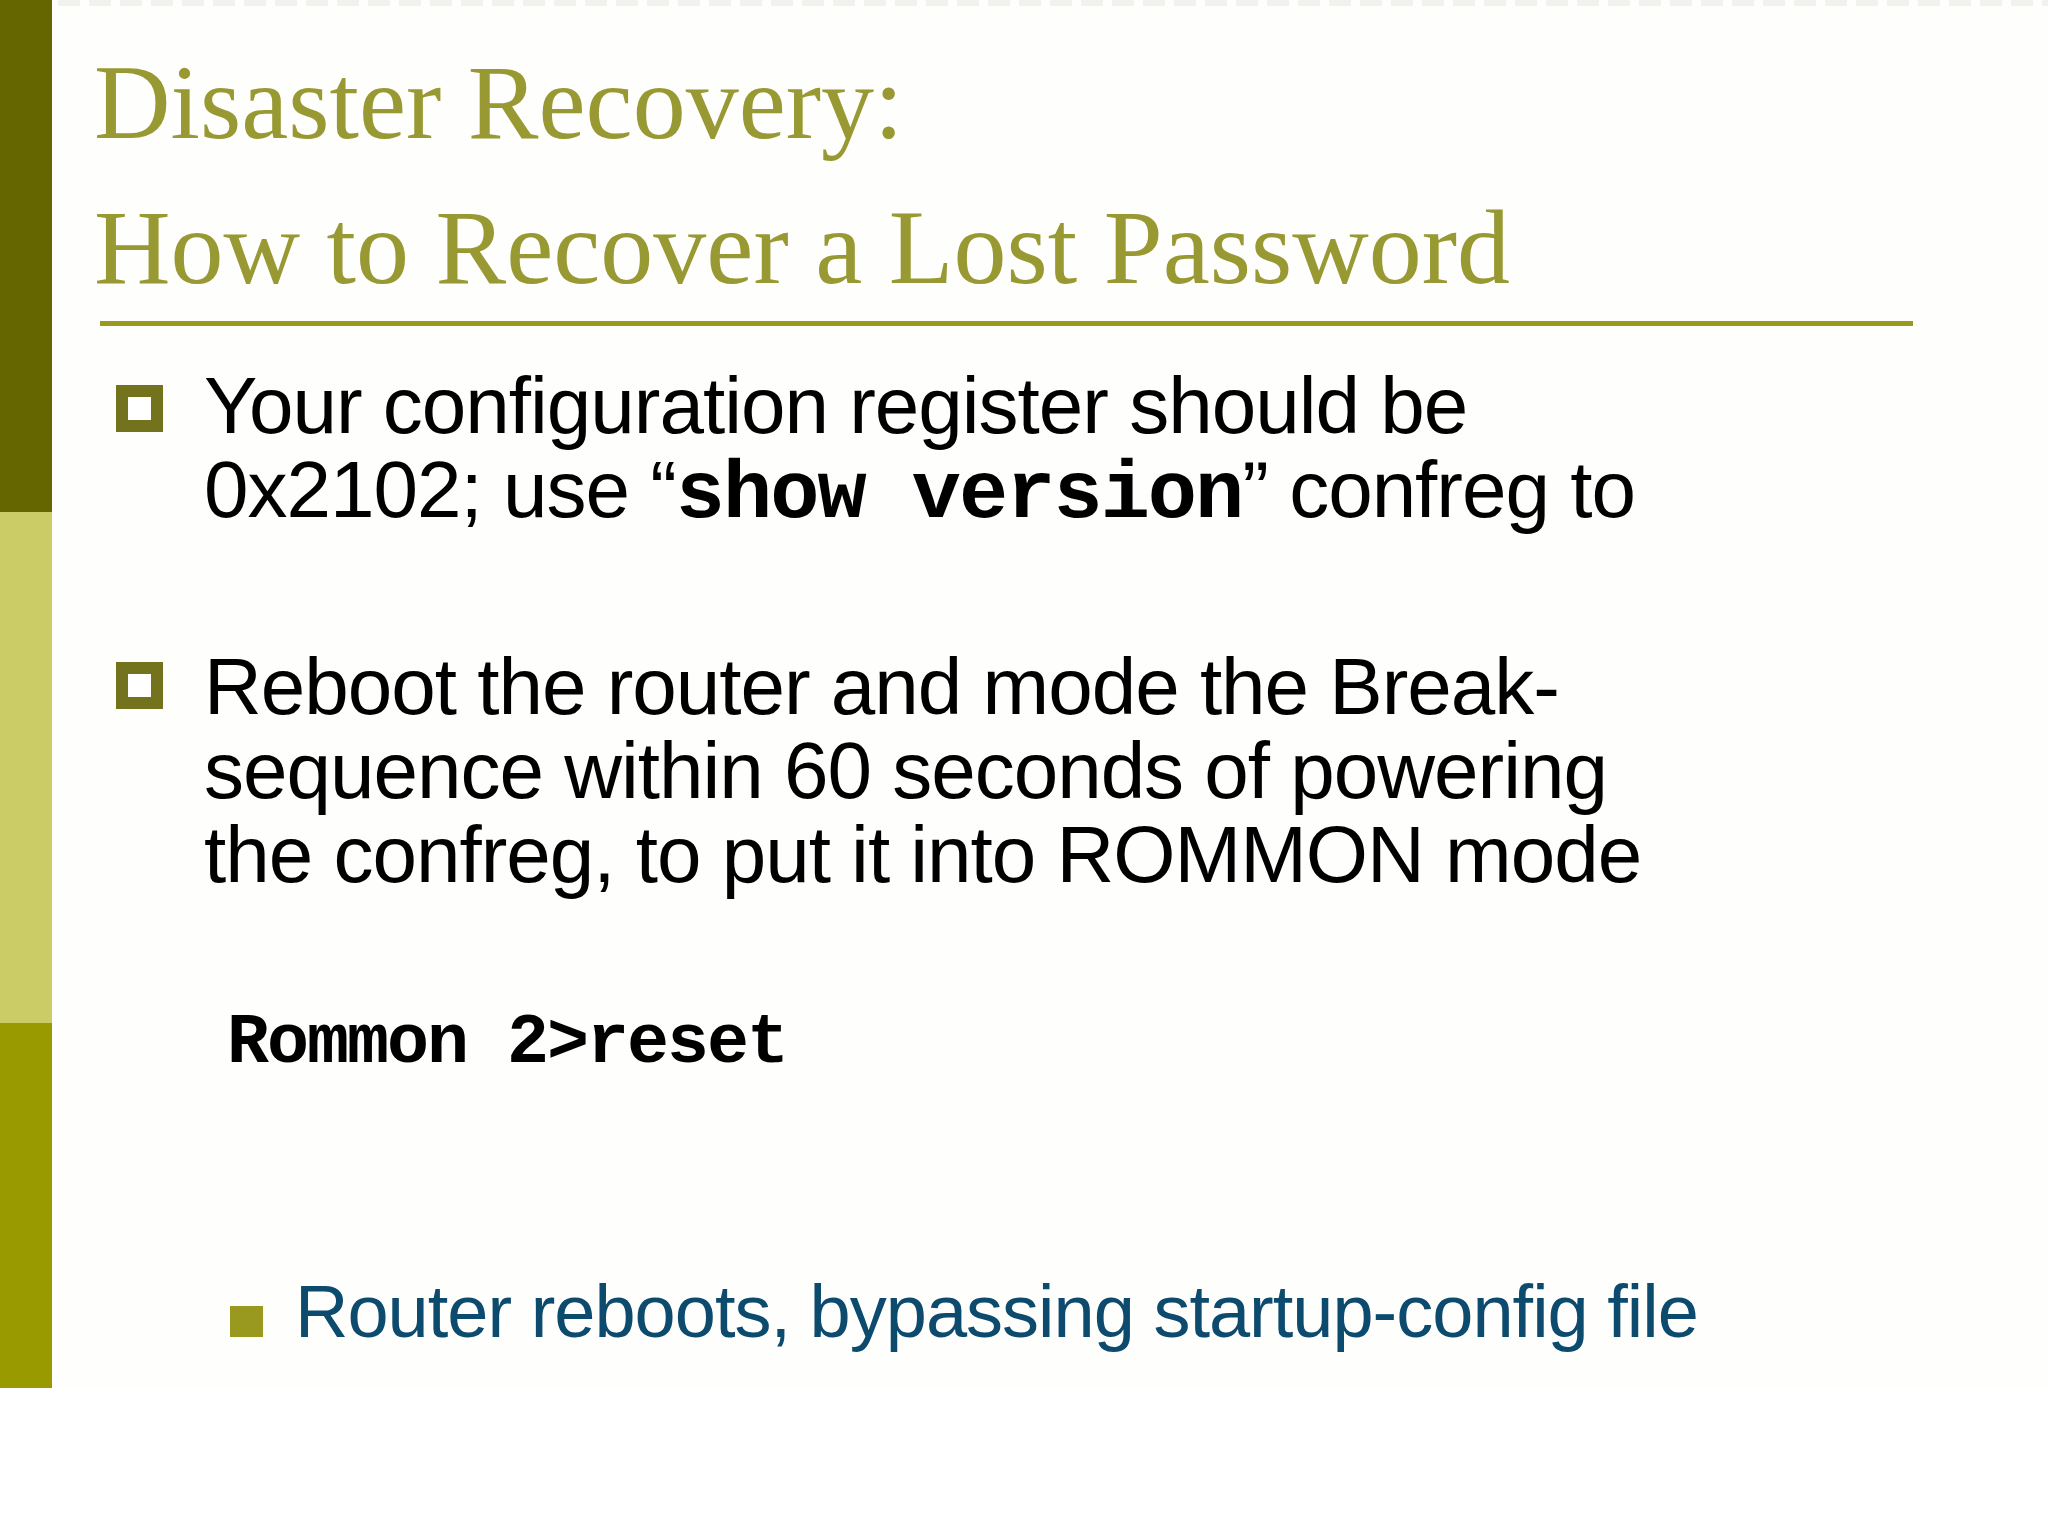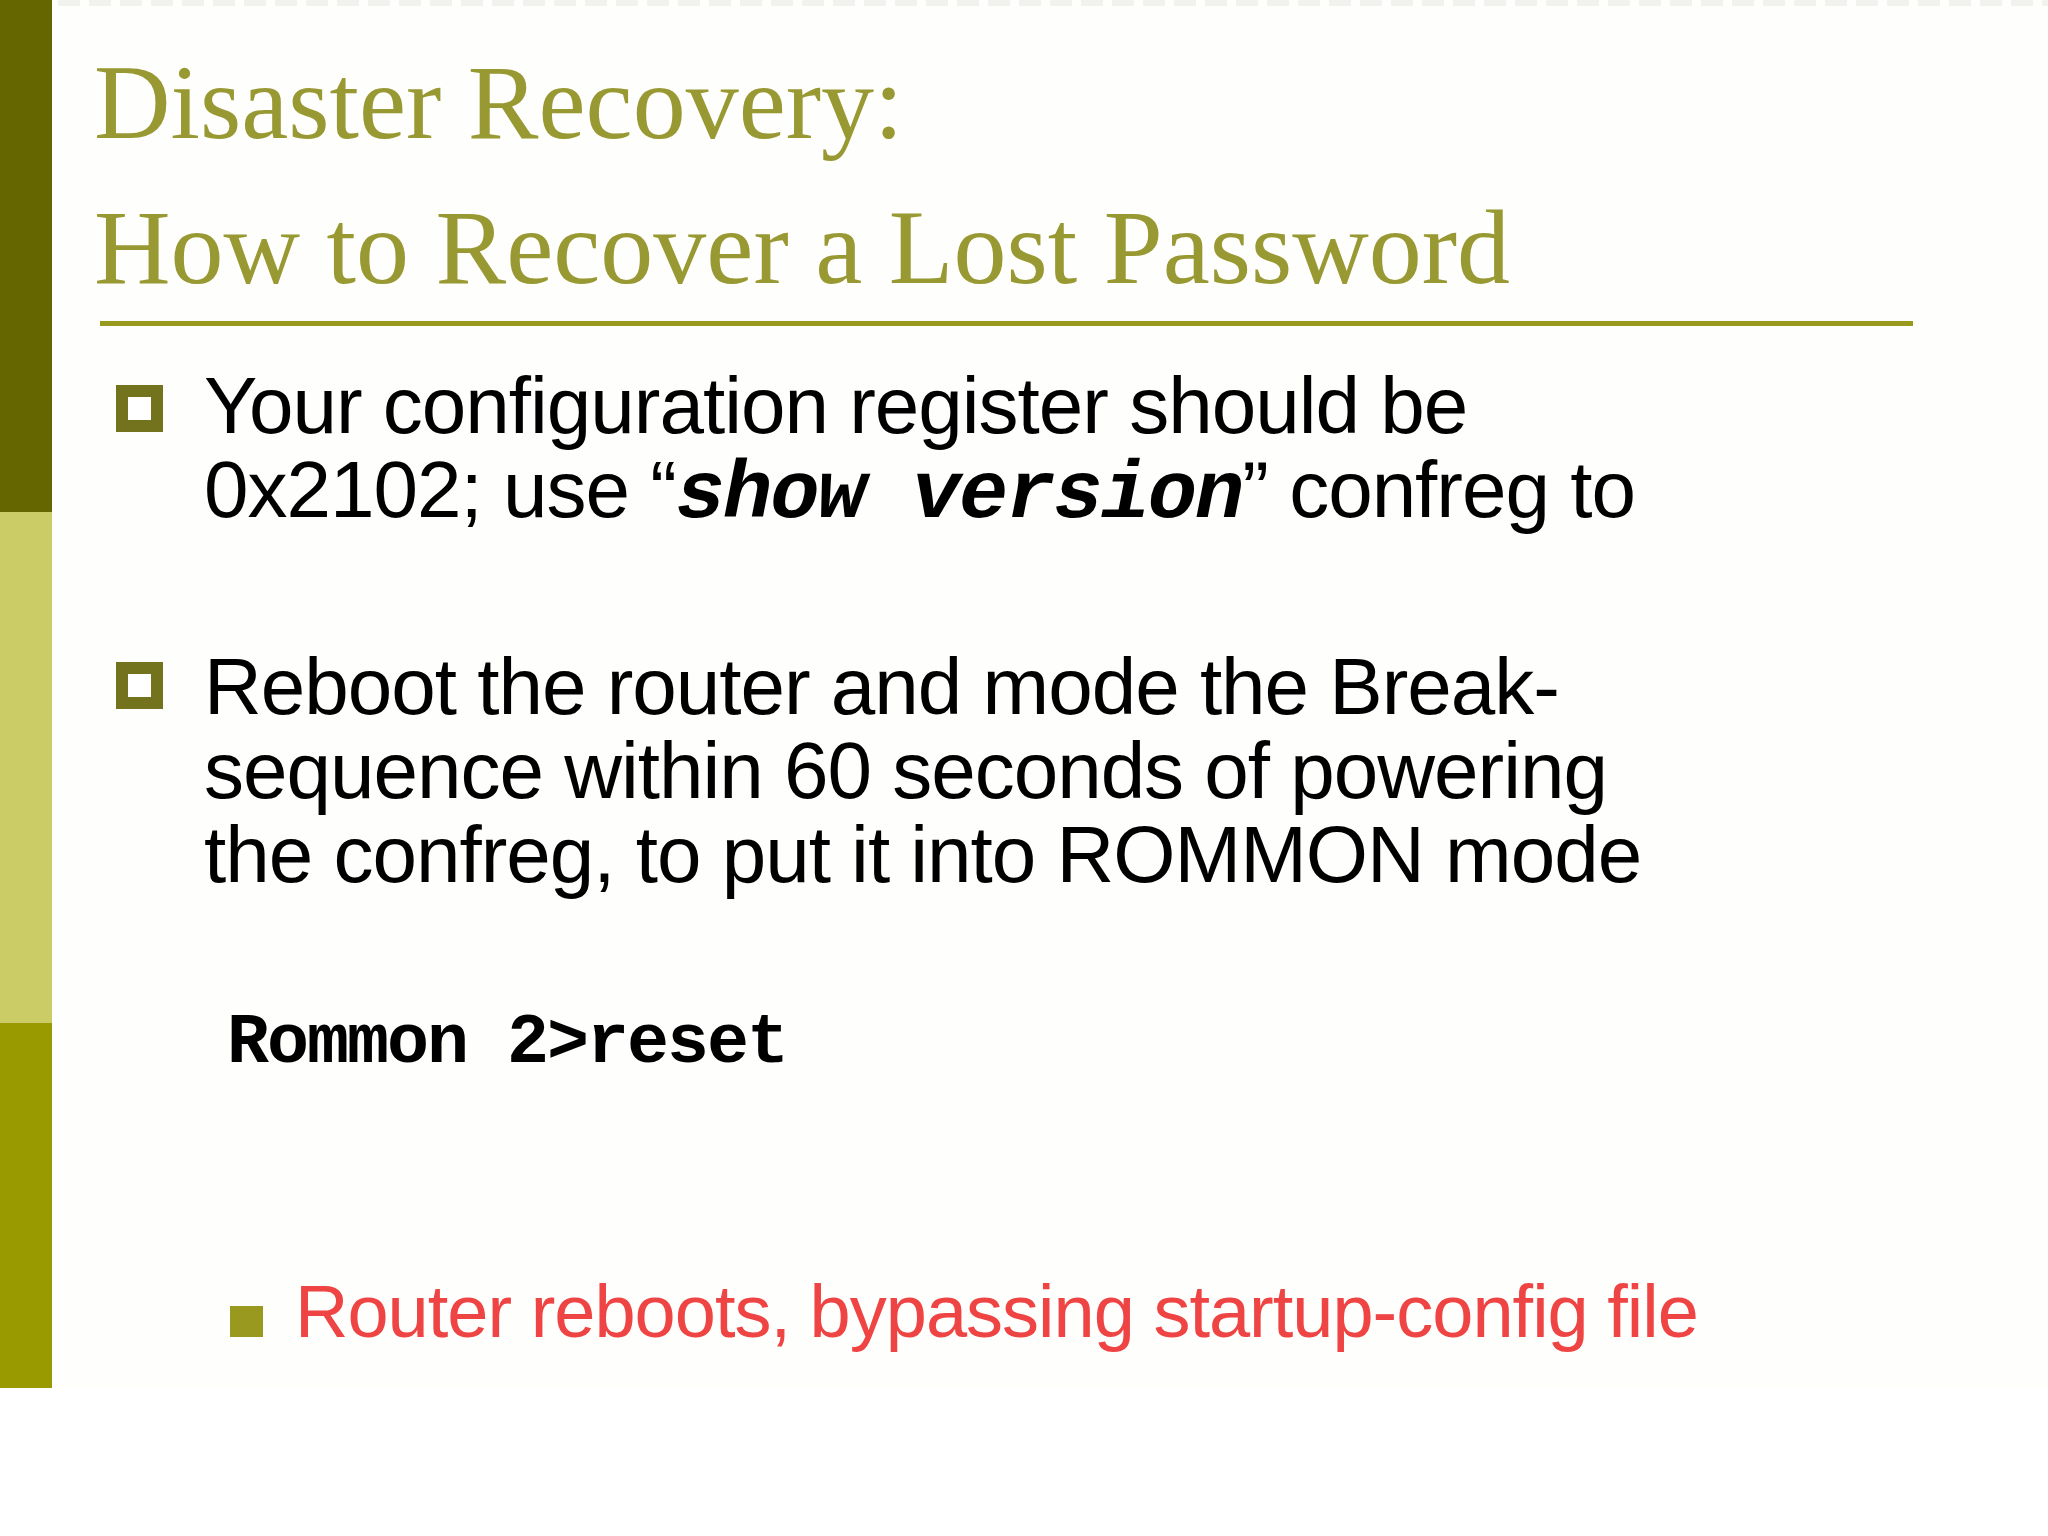--- a/index.html
+++ b/index.html
@@ -77,21 +77,20 @@
     font-size: 80px;
     line-height: 84px;
     letter-spacing: -1px;
     white-space: nowrap;
   }
   .code-inline {
     font-family: "Liberation Mono", monospace;
     font-weight: 700;
     font-size: 82px;
     letter-spacing: -2px;
-    font-style: italic;
   }
 
   
   .console-block {
     position: absolute;
     left: 227px; top: 997px;
     font-family: "Liberation Mono", monospace;
     font-weight: 700;
     font-size: 70px;
     line-height: 93px;
@@ -103,21 +102,21 @@
   
   .sub-bullet-square {
     position: absolute;
     left: 230px; top: 1306px;
     width: 33px; height: 31px;
     background: #99991f;
   }
   .sub-bullet-text {
     position: absolute;
     left: 295px; top: 1272px;
-    color: #ef4444;
+    color: #0c4a6e;
     font-size: 74px;
     line-height: 80px;
     letter-spacing: -1px;
     white-space: nowrap;
   }
 </style>
 </head>
 <body>
 
 <div class="slide">

